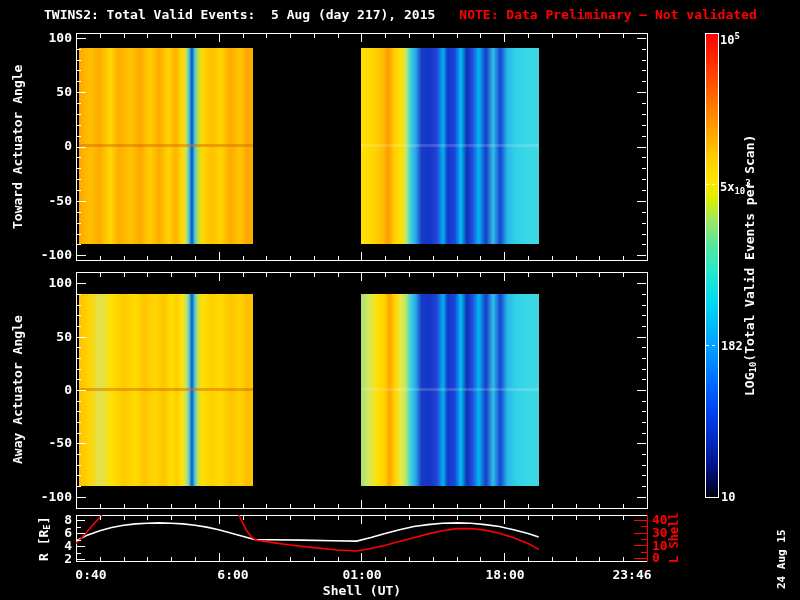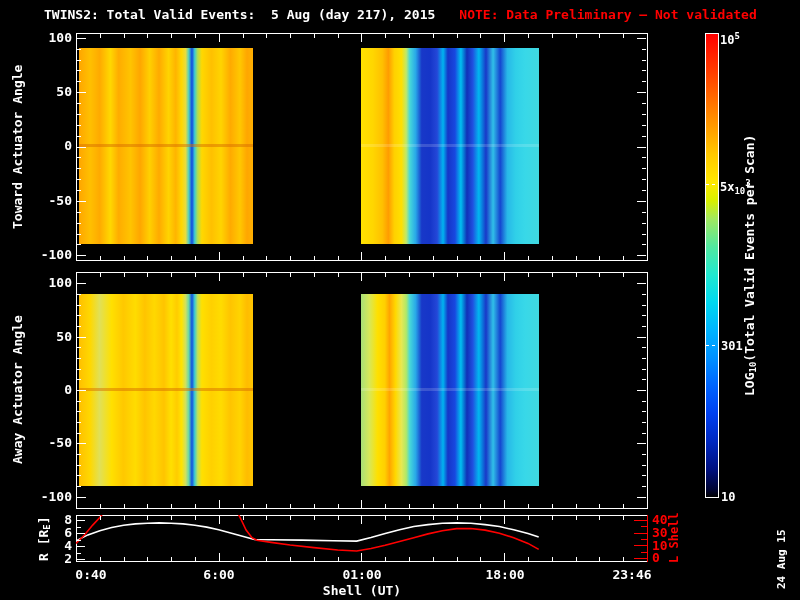--- a/index.html
+++ b/index.html
@@ -66,38 +66,38 @@
 
   <div class="ltick" style="top:512px;">40</div>
   <div class="ltick" style="top:525px;">30</div>
   <div class="ltick" style="top:538px;">10</div>
   <div class="ltick" style="top:550px;">0</div>
   <div class="ylab" id="lshell-label" style="left:666px;top:510px;height:56px;width:16px;">
     <span>L Shell</span>
     </div>
 
   <div class="xtick" style="left:91px;">0:40</div>
-  <div class="xtick" style="left:219px;">6:00</div>
+  <div class="xtick" style="left:233px;">6:00</div>
   <div class="xtick" style="left:362px;">01:00</div>
   <div class="xtick" style="left:505px;">18:00</div>
   <div class="xtick" style="left:632px;">23:46</div>
   <div class="xlabel">Shell (UT)</div>
 
   <div class="abs" style="left:705px;top:33px;width:14px;height:465px;border:1px solid #fff;box-sizing:border-box;
               background:linear-gradient(180deg,
                 #ff0000 0%, #ff3c00 8%, #ff8c00 18%, #ffc800 26%, #ffe800 32%,
                 #d8f000 36%, #a0e860 40%, #50e8a0 46%, #20e8d0 52%, #00d8f0 58%,
                 #00b4ff 64%, #0090ff 70%, #0064ff 76%, #0040f0 82%, #0028c0 88%,
                 #001080 94%, #000430 98.5%, #000000 100%);"></div>
   <div class="dash" style="top:184px;"></div>
   <div class="dash" style="top:345px;"></div>
 
   <div class="cbarlabel" style="left:720px;top:31px;"><span>10</span><sup class="sup">5</sup></div>
   <div class="cbarlabel" style="left:720px;top:178px;"><span>5x</span><sub class="sub">10</sub><sup class="sup">3</sup></div>
-  <div class="cbarlabel" style="left:721px;top:339px;">301</div>
+  <div class="cbarlabel" style="left:721px;top:339px;">182</div>
   <div class="cbarlabel" style="left:721px;top:490px;">10</div>
 
   <div class="ylab" style="left:740px;top:33px;height:465px;width:20px;font-size:13px;">
     <span><span>LOG</span><sub class="sub">10</sub><span>(Total Valid Events per Scan)</span></span>
     </div>
 
   <div class="ylab" id="datestamp" style="left:774px;top:528px;height:62px;width:14px;">
     <span>24 Aug 15</span>
     </div>
 

